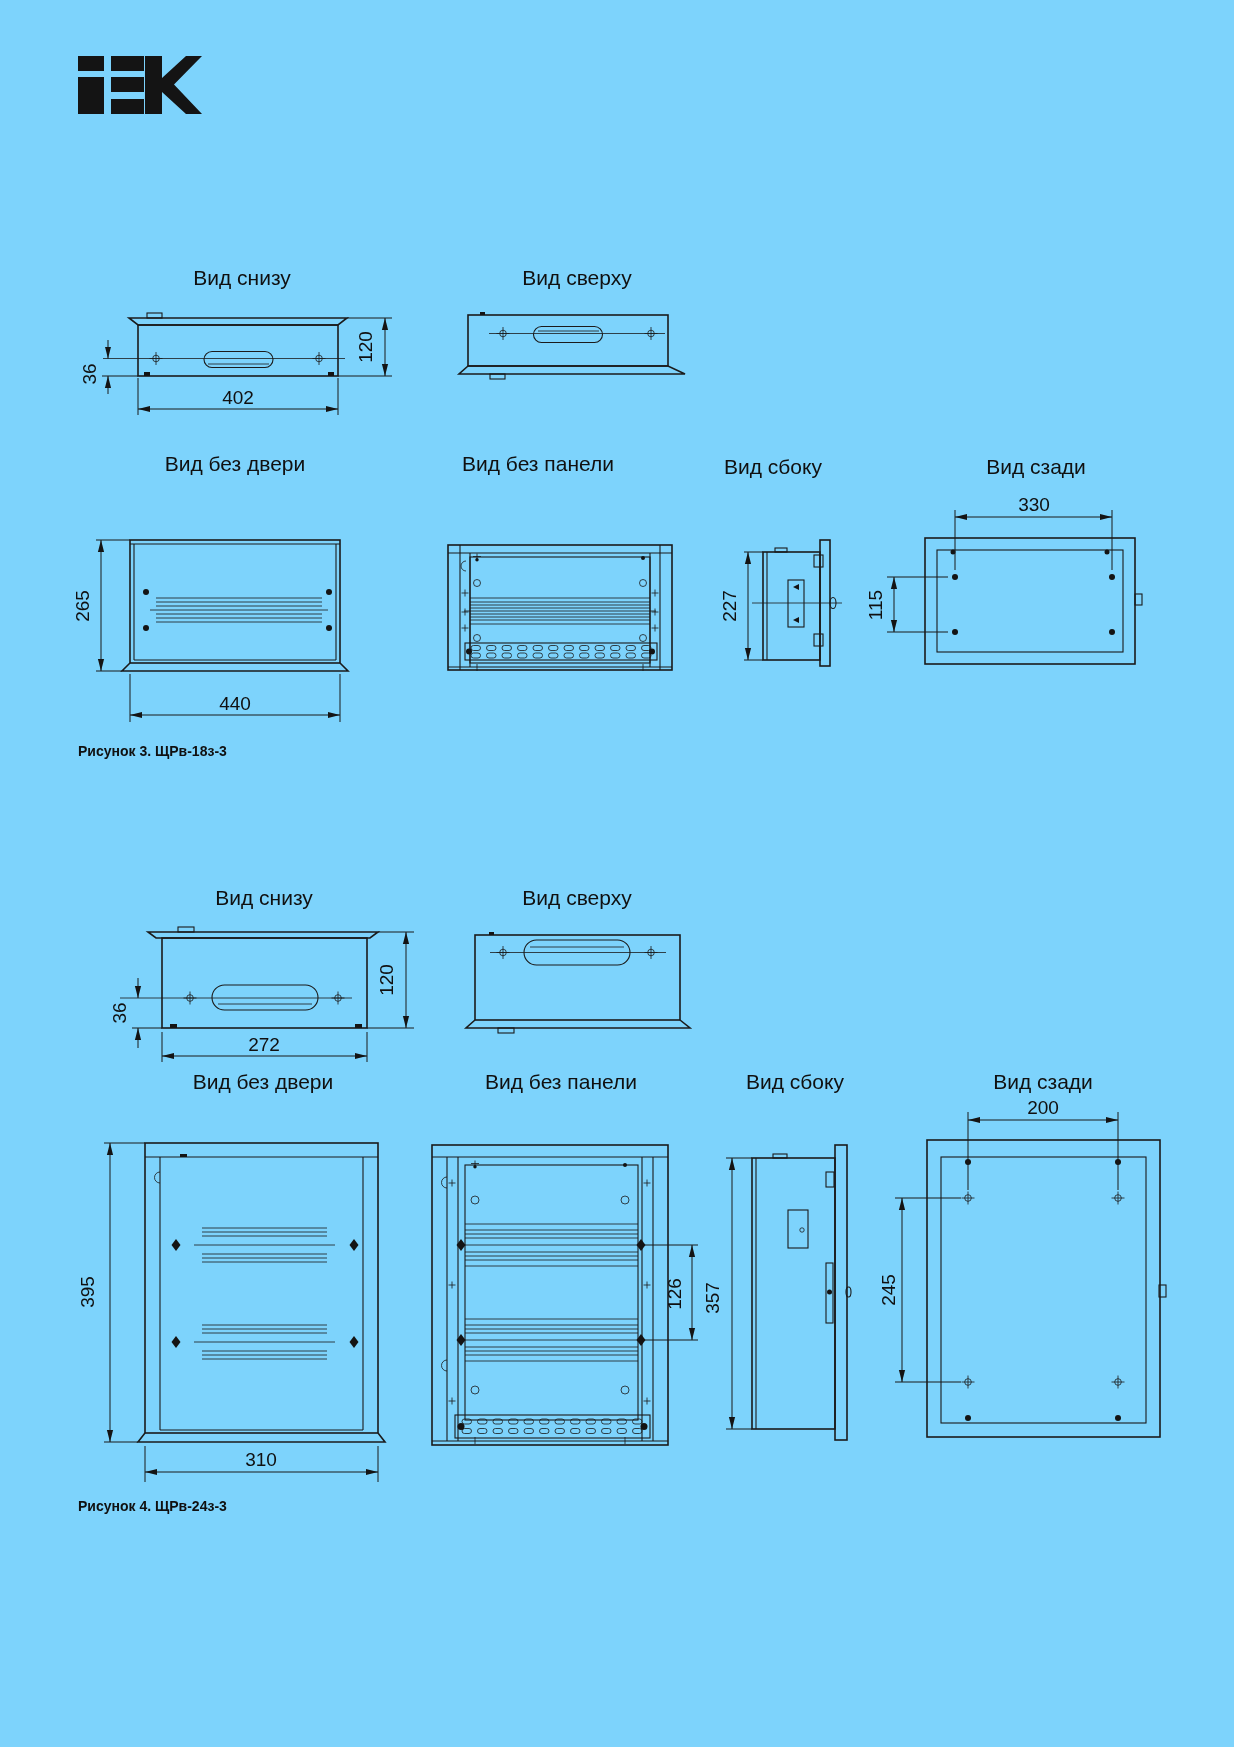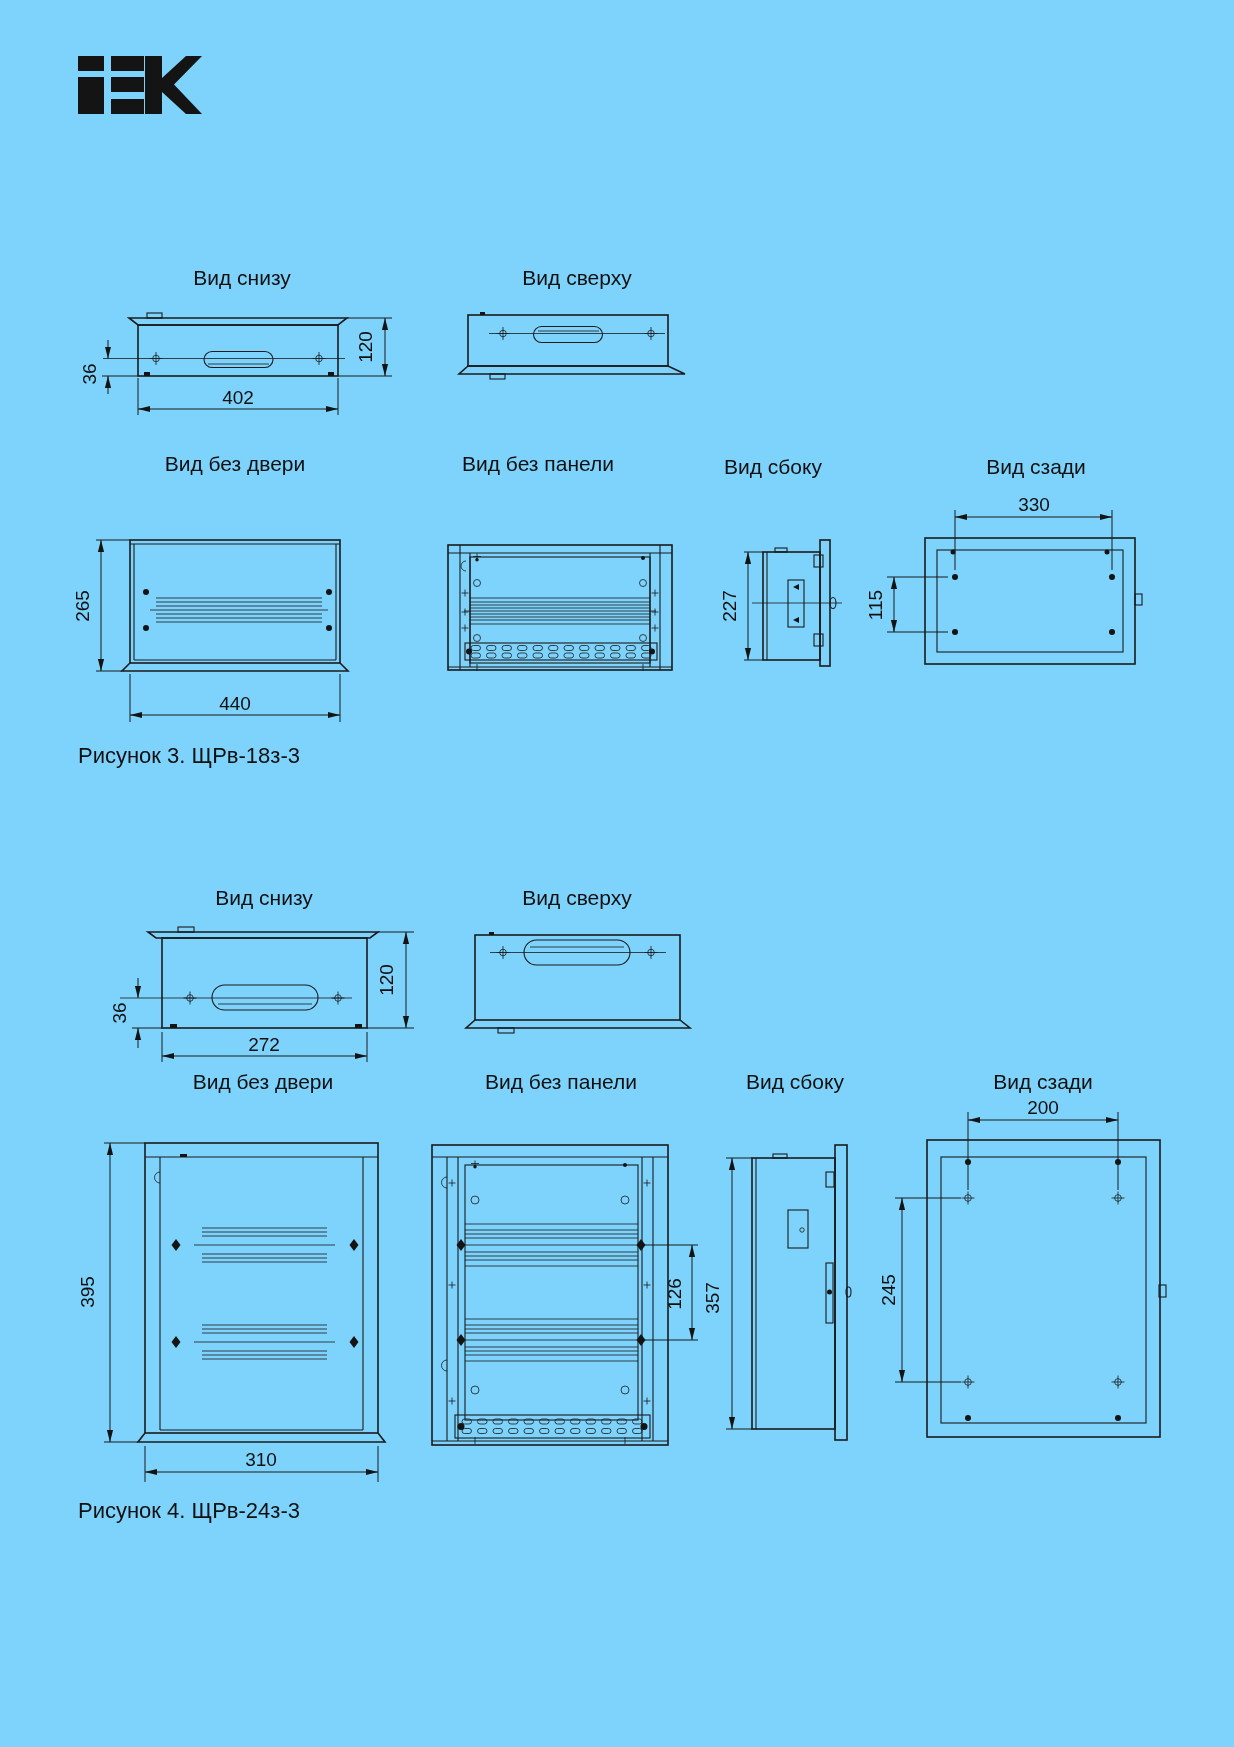--- a/index.html
+++ b/index.html
@@ -1,21 +1,21 @@
 <!DOCTYPE html>
 <html><head>
 <meta charset="utf-8">
 <style>
   * { margin:0; padding:0; box-sizing:border-box; }
   html,body { background:#ffffff; }
   body { width:1234px; height:1747px; position:relative; font-family:"Liberation Sans", sans-serif; color:#111; }
   .page { position:absolute; left:0; top:0; width:1234px; height:1747px; background:#7dd3fc; }
   svg.draw { position:absolute; overflow:visible; }
   .vtitle { position:absolute; transform:translateX(-50%); font-size:21px; line-height:23px; color:#101010; white-space:nowrap; font-weight:400; }
-  .caption { position:absolute; font-size:22px; color:#101010; white-space:nowrap; font-weight:400; }
+  .caption { position:absolute; font-size:14px; color:#101010; white-space:nowrap; font-weight:700; }
   .ln  { stroke:#1b1b1b; stroke-width:1.6; fill:none; stroke-linejoin:miter; }
   .l2  { stroke:#1b1b1b; stroke-width:1.1; fill:none; }
   .tn  { stroke:#1b1b1b; stroke-width:0.8; fill:none; }
   .dim { stroke:#1b1b1b; stroke-width:1;   fill:none; }
   .blk { fill:#141414; stroke:none; }
   .dimtxt { font-family:"Liberation Sans", sans-serif; font-size:19px; fill:#101010; }
 </style>
 </head>
 <body>
 

